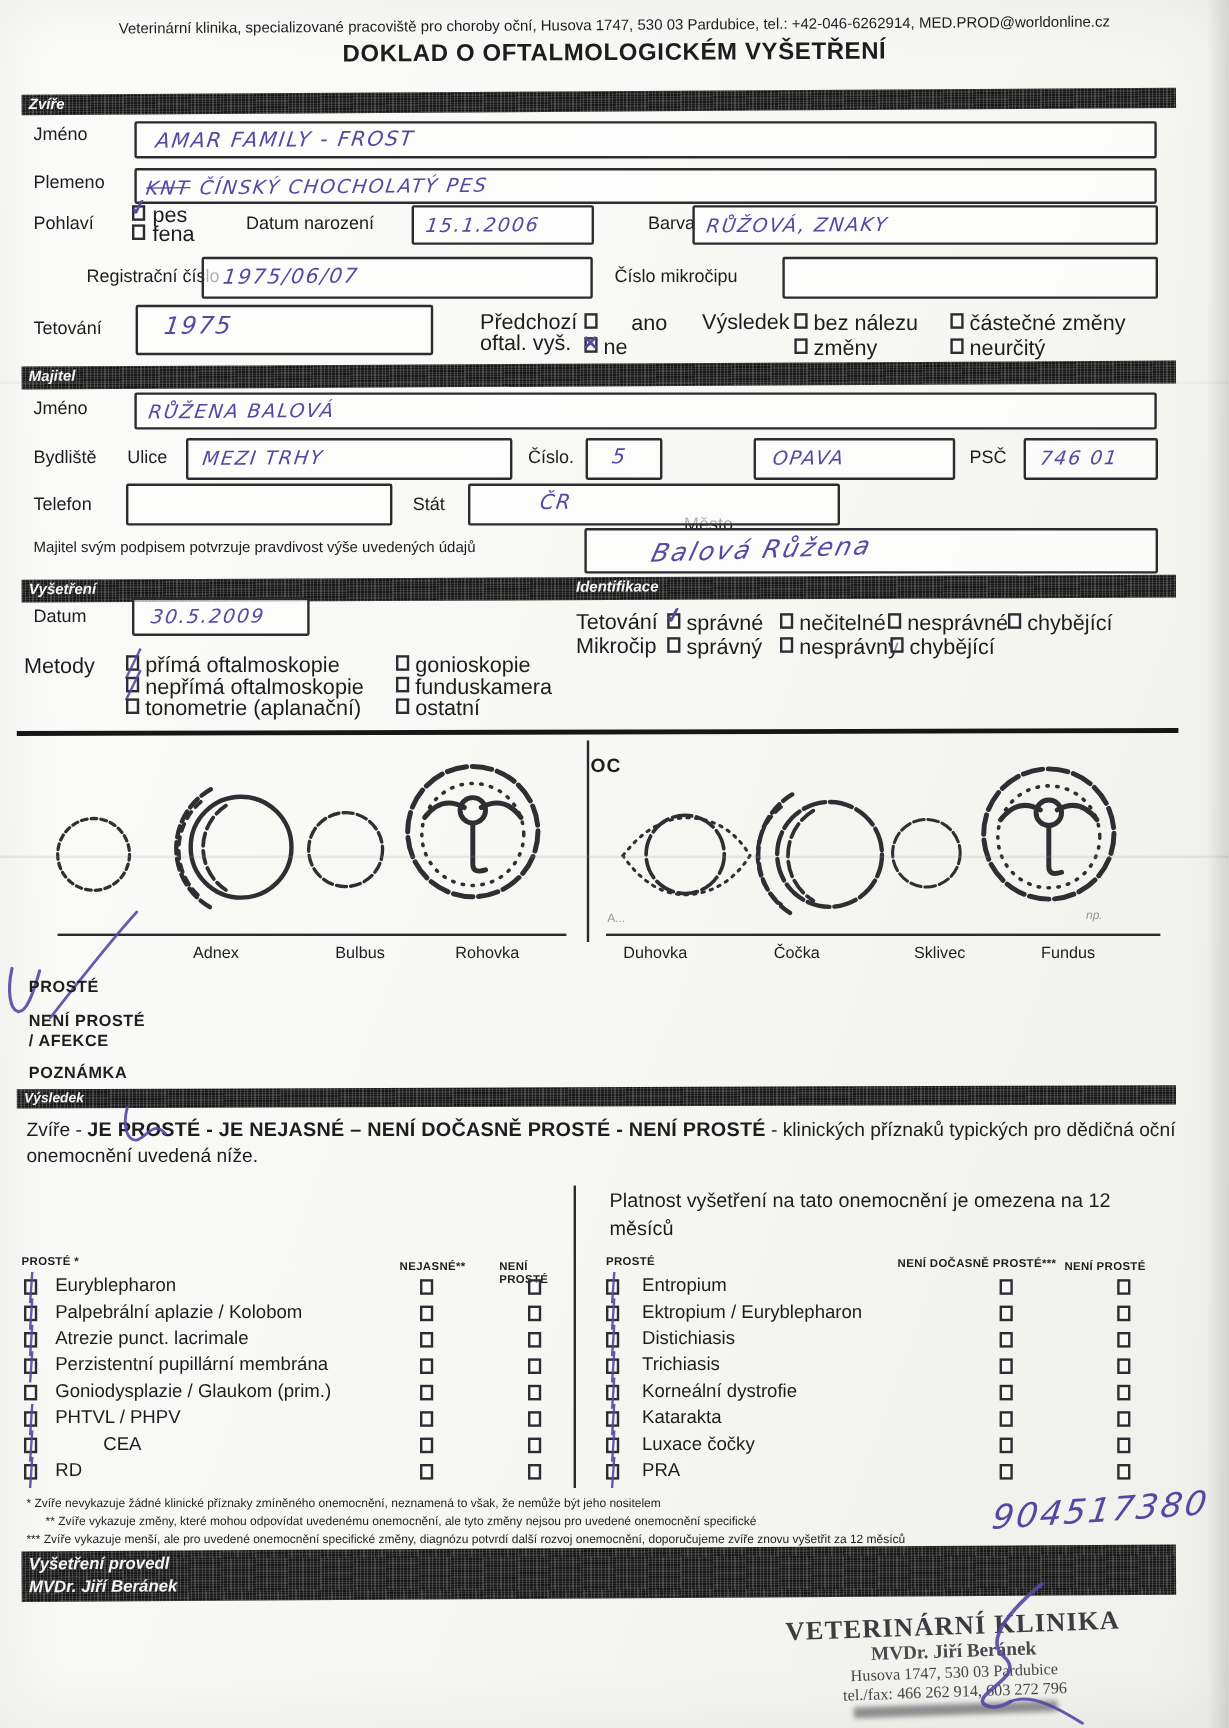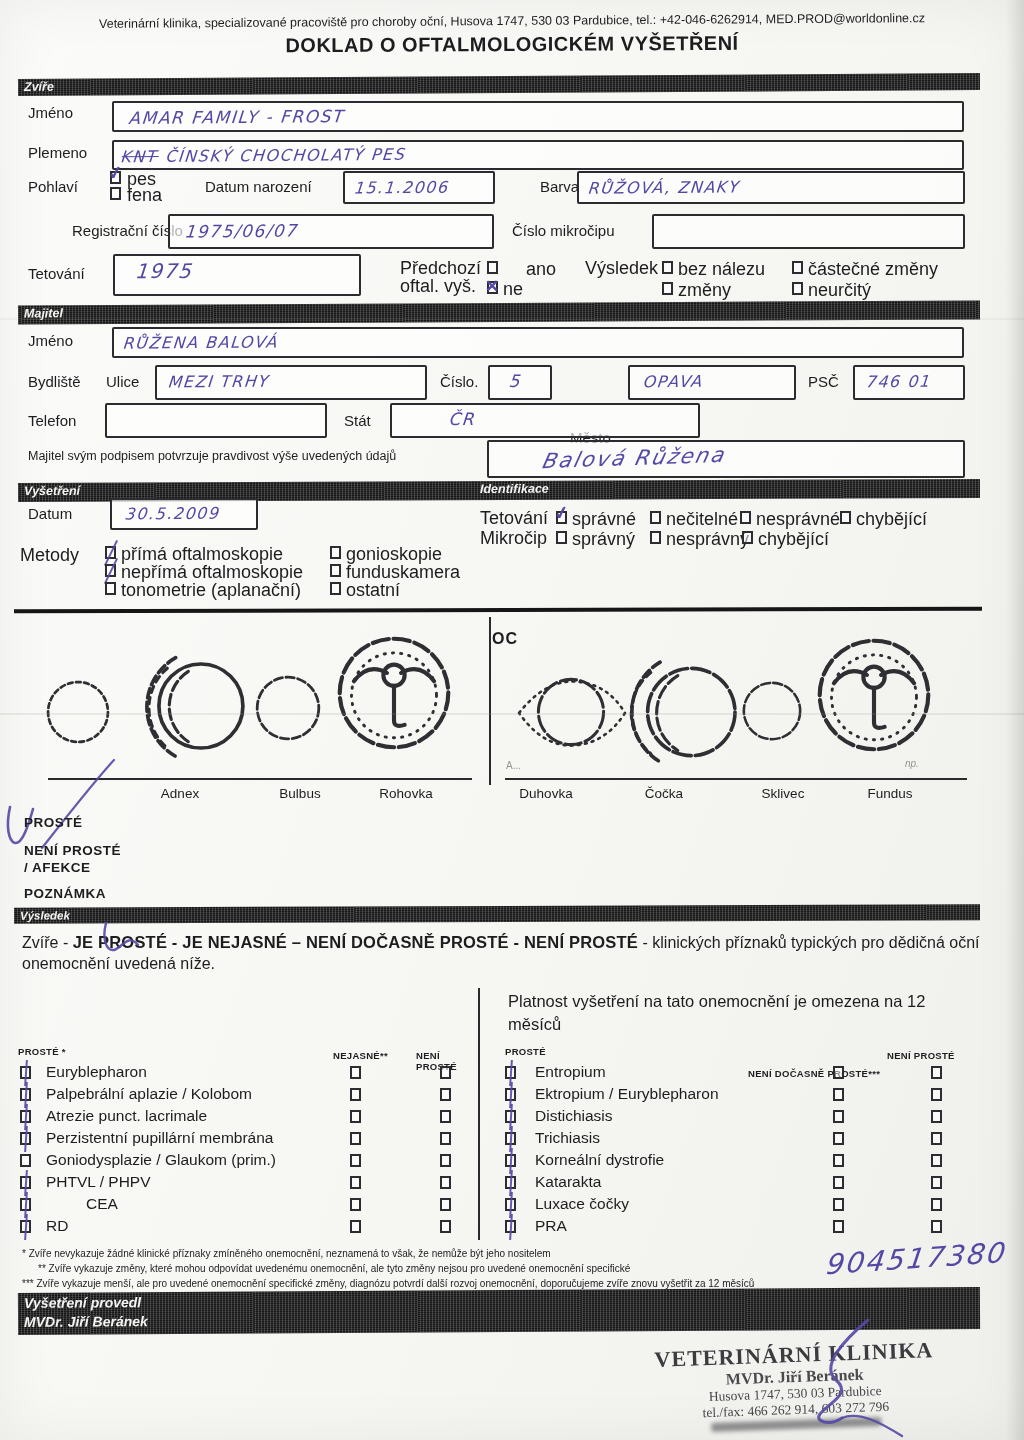--- a/index.html
+++ b/index.html
@@ -346,21 +346,21 @@
     <div>
       <div class="cb stroke checked" style="left:2px;top:176px;"></div>
       <div class="abs" style="left:28px;top:173px;font-size:15.5px;">RD</div>
       <div class="cb" style="left:332px;top:176px;"></div>
       <div class="cb" style="left:422px;top:176px;"></div>
     </div>
   </div>
 
   <div class="abs" style="left:502px;top:1044px;width:470px;height:198px;">
     <div class="abs colhead" style="left:3px;top:2px;">PROSTÉ</div>
-    <div class="abs colhead" style="left:246px;top:24px;">NENÍ DOČASNĚ PROSTÉ***</div>
+    <div class="abs colhead" style="left:246px;top:4px;">NENÍ DOČASNĚ PROSTÉ***</div>
     <div class="abs colhead" style="left:385px;top:6px;">NENÍ PROSTÉ</div>
 
     <div>
       <div class="cb stroke checked" style="left:3px;top:22px;"></div>
       <div class="abs" style="left:33px;top:19px;font-size:15.5px;">Entropium</div>
       <div class="cb" style="left:331px;top:22px;"></div>
       <div class="cb" style="left:429px;top:22px;"></div>
     </div>
     <div>
       <div class="cb stroke checked" style="left:3px;top:44px;"></div>

